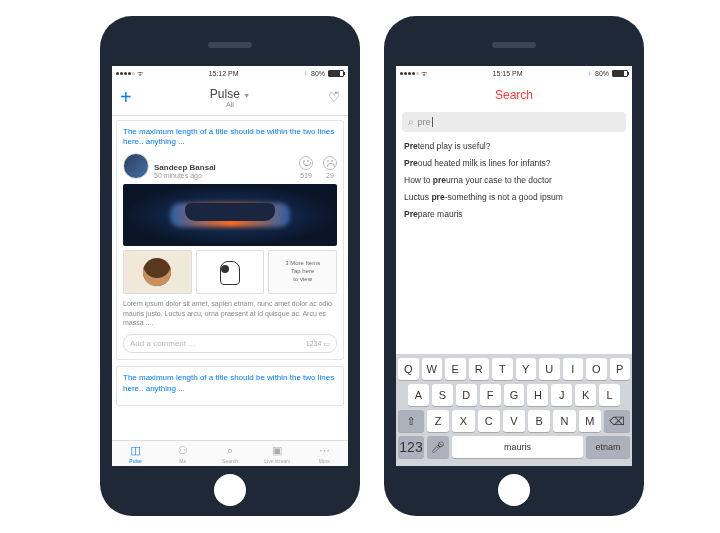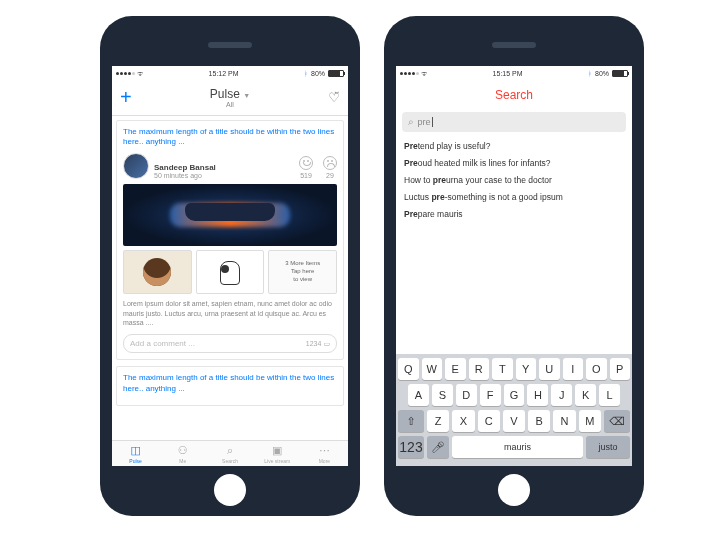--- a/index.html
+++ b/index.html
@@ -259,19 +259,19 @@
           <div class="key">V</div>
           <div class="key">B</div>
           <div class="key">N</div>
           <div class="key">M</div>
     <div class="key fn bksp">⌫</div>
   </div>
   <div class="krow">
     <div class="key fn num">123</div>
     <div class="key fn mic">🎤︎</div>
     <div class="key space">mauris</div>
-    <div class="key fn ret">justo</div>
+    <div class="key fn ret">etnam</div>
   </div>
 </div>
 
 </div>
 <div class="home"></div>
 </div>
 
 </body></html>

